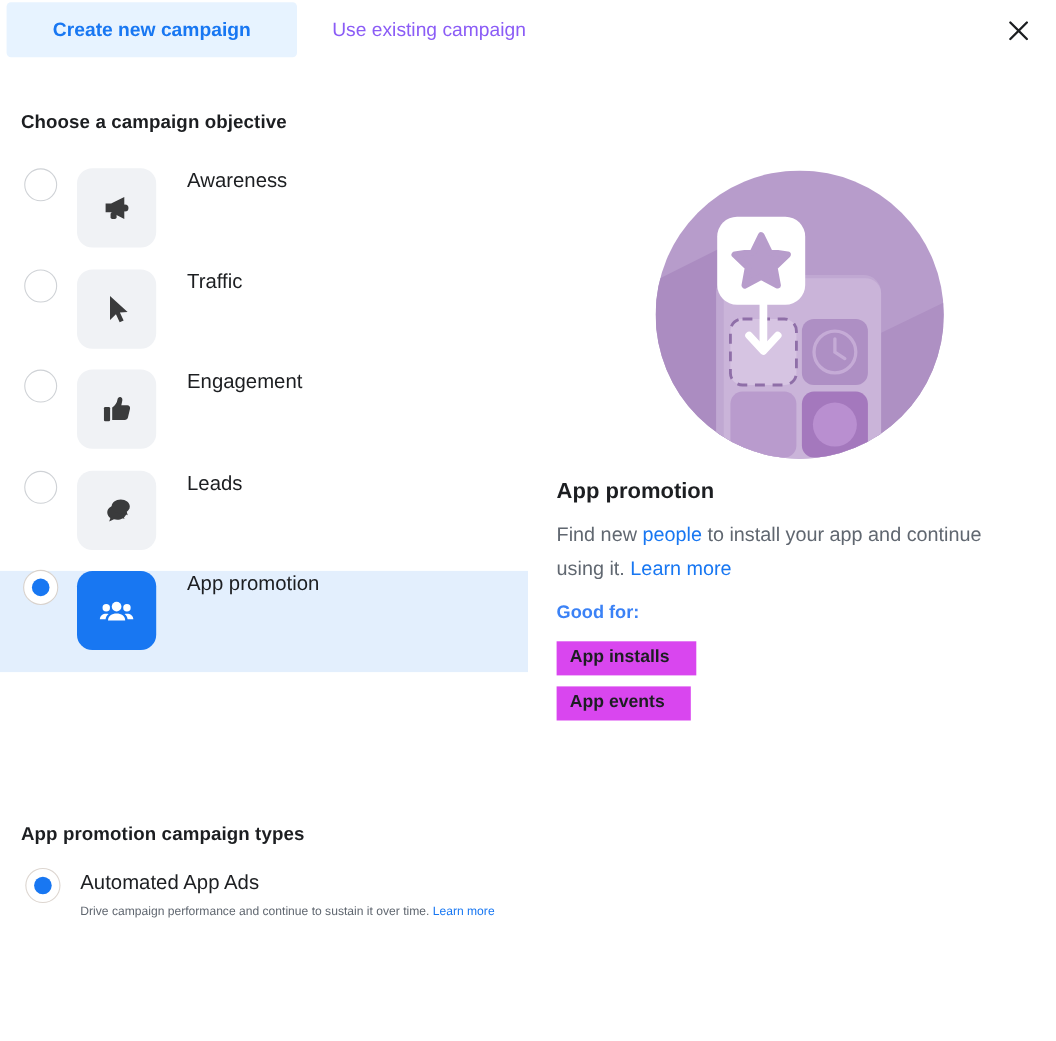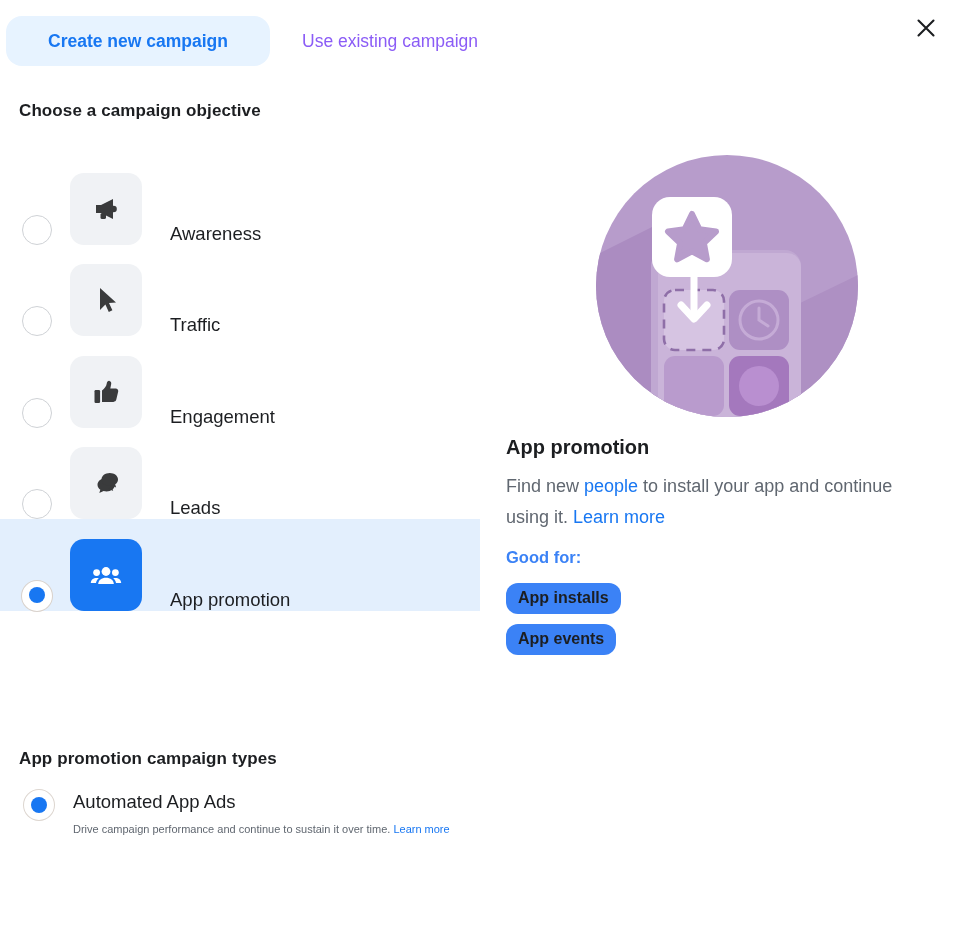--- a/index.html
+++ b/index.html
@@ -22,28 +22,28 @@
 
   
   .tabbar {
     position: absolute;
     top: 0; left: 0;
     width: 960px;
     height: 56px;
   }
   .tab {
     position: absolute;
-    top: 16px;
+    top: 2px;
     height: 50px;
     display: flex;
     align-items: center;
     justify-content: center;
     font-size: 17.5px;
     cursor: pointer;
-    border-radius: 16px;
+    border-radius: 4px;
     white-space: nowrap;
   }
   .tab-active {
     left: 6px;
     width: 264px;
     background: #e7f3ff;
     color: #1877f2;
     font-weight: bold;
   }
   .tab-inactive {
@@ -84,21 +84,21 @@
   .objective-list {
     position: absolute;
     top: 153px;
     left: 0;
     width: 480px;
   }
   .objective-row {
     position: relative;
     height: 91.5px;
     display: flex;
-    align-items: flex-end;
+    align-items: flex-start;
     cursor: pointer;
   }
   .objective-row.selected {
     background: #e3effd;
   }
 
   .radio {
     width: 30px; height: 30px;
     border-radius: 50%;
     border: 1.6px solid #cfd2d6;
@@ -181,23 +181,23 @@
   }
   .badges {
     position: absolute;
     top: 428px; left: 0;
     display: flex;
     flex-direction: column;
     gap: 10px;
     align-items: flex-start;
   }
   .badge {
-    background: #3b82f6;
-    border-radius: 12px;
-    padding: 6px 12px 7px 12px;
+    background: #d946ef;
+    border-radius: 0;
+    padding: 6px 24px 7px 12px;
     font-size: 16px;
     font-weight: bold;
     color: #1c1e21;
     white-space: nowrap;
   }
 
   
   #types-title { top: 749px; }
 
   .types {

